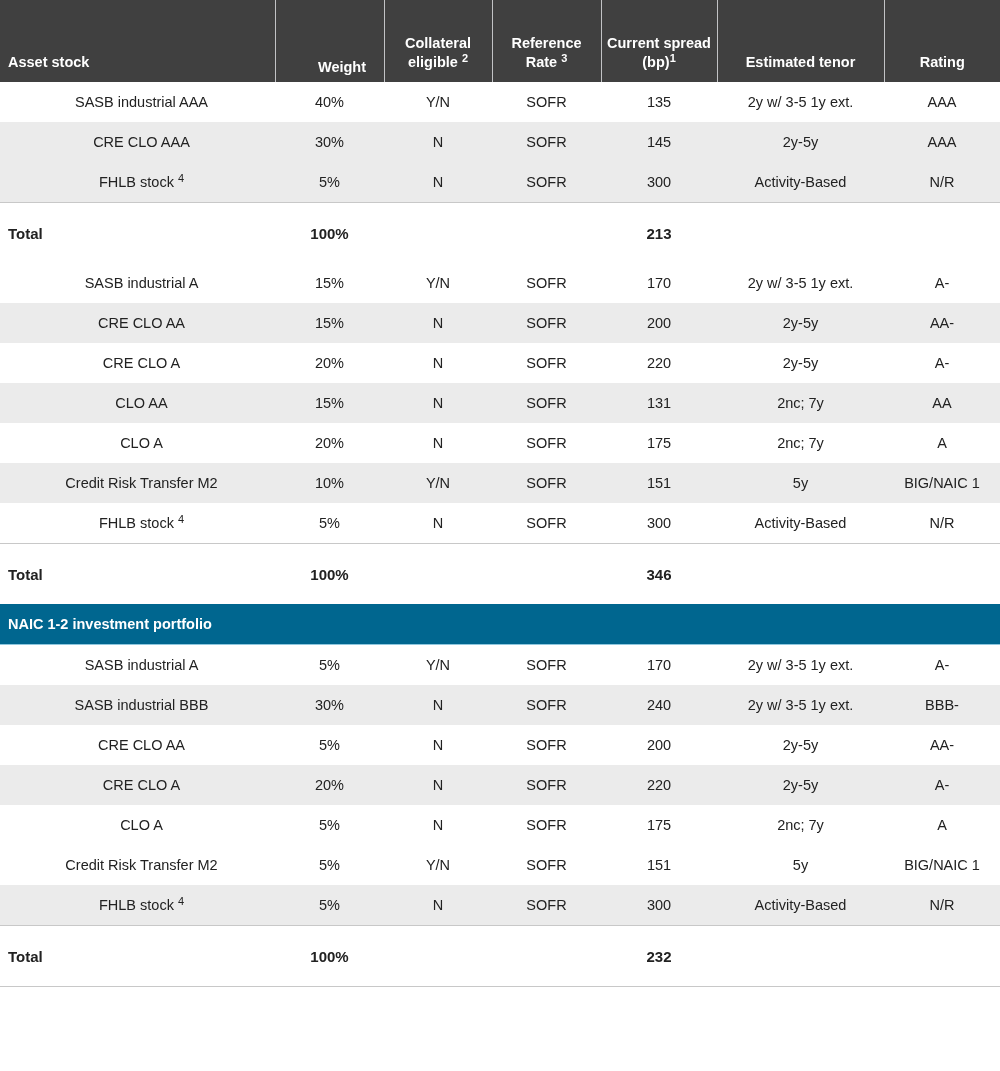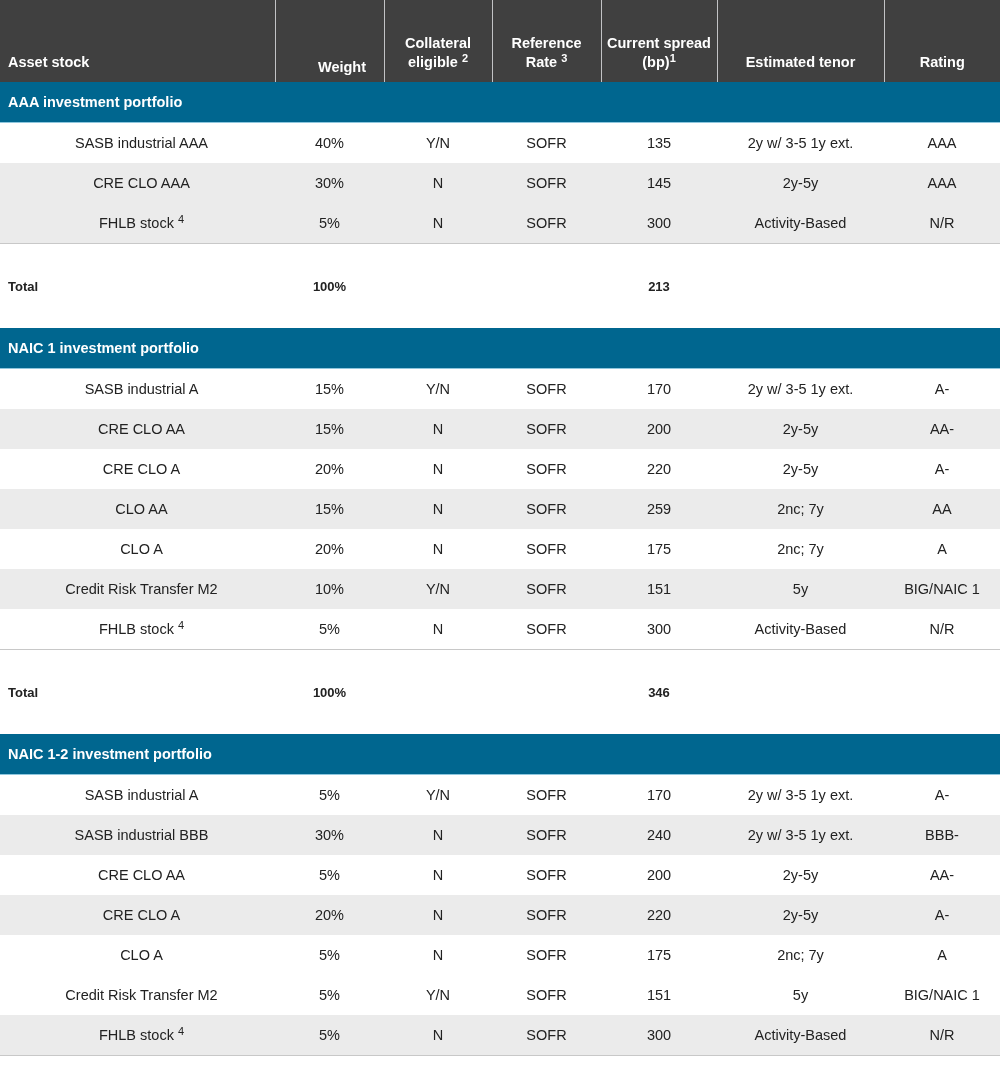--- a/index.html
+++ b/index.html
@@ -21,21 +21,21 @@
   thead th.weight { padding-bottom: 5px; padding-left: 29px; }
   sup { font-size: 11px; vertical-align: 5px; line-height: 0; font-weight: bold; }
   td sup { font-weight: normal; }
   tr.section td {
     background: #00668f; color: #ffffff; font-weight: bold; font-size: 14.5px;
     height: 40px; padding: 0 8px; border-bottom: 1px solid #8fc7de;
   }
   tr.row td { height: 40px; font-size: 14.5px; text-align: center; padding: 0; }
   tr.row td:first-child { text-align: center; padding-left: 8px; }
   tr.row.alt td { background: #ebebeb; }
-  tr.total td { height: 52px; font-size: 13px; font-weight: bold; text-align: center; border-top: 1px solid #c8c8c8; padding: 16px; }
+  tr.total td { height: 52px; font-size: 15px; font-weight: bold; text-align: center; border-top: 1px solid #c8c8c8; padding: 4px; }
   tr.total td:first-child { text-align: left; padding-left: 8px; }
   tr.total.last td { border-bottom: 1px solid #c8c8c8; }
 </style>
 </head>
 <body>
 
 <table>
   <colgroup>
     <col class="c0">
       <col class="c1">
@@ -50,23 +50,20 @@
       <th><span>Asset stock</span></th>
       <th class="weight"><span>Weight</span></th>
       <th><span>Collateral eligible</span> <sup>2</sup></th>
       <th><span>Reference Rate</span> <sup>3</sup></th>
       <th><span>Current spread (bp)</span><sup>1</sup></th>
       <th><span>Estimated tenor</span></th>
       <th><span>Rating</span></th>
     </tr>
   </thead>
   <tbody id="table-body">
-      <tr class="section">
-      <td colspan="7">AAA investment portfolio</td>
-      </tr>
       <tr class="row">
         <td><span>SASB industrial AAA</span></td>
         <td>40%</td>
         <td>Y/N</td>
         <td>SOFR</td>
         <td>135</td>
         <td>2y w/ 3-5 1y ext.</td>
         <td>AAA</td>
       </tr>
       <tr class="row alt">
@@ -89,23 +86,20 @@
       </tr>
       <tr class="total">
       <td>Total</td>
       <td>100%</td>
       <td></td>
       <td></td>
       <td>213</td>
       <td></td>
       <td></td>
     </tr>
-      <tr class="section">
-      <td colspan="7">NAIC 1 investment portfolio</td>
-      </tr>
       <tr class="row">
         <td><span>SASB industrial A</span></td>
         <td>15%</td>
         <td>Y/N</td>
         <td>SOFR</td>
         <td>170</td>
         <td>2y w/ 3-5 1y ext.</td>
         <td>A-</td>
       </tr>
       <tr class="row alt">
@@ -124,21 +118,21 @@
         <td>SOFR</td>
         <td>220</td>
         <td>2y-5y</td>
         <td>A-</td>
       </tr>
       <tr class="row alt">
         <td><span>CLO AA</span></td>
         <td>15%</td>
         <td>N</td>
         <td>SOFR</td>
-        <td>259</td>
+        <td>131</td>
         <td>2nc; 7y</td>
         <td>AA</td>
       </tr>
       <tr class="row">
         <td><span>CLO A</span></td>
         <td>20%</td>
         <td>N</td>
         <td>SOFR</td>
         <td>175</td>
         <td>2nc; 7y</td>

